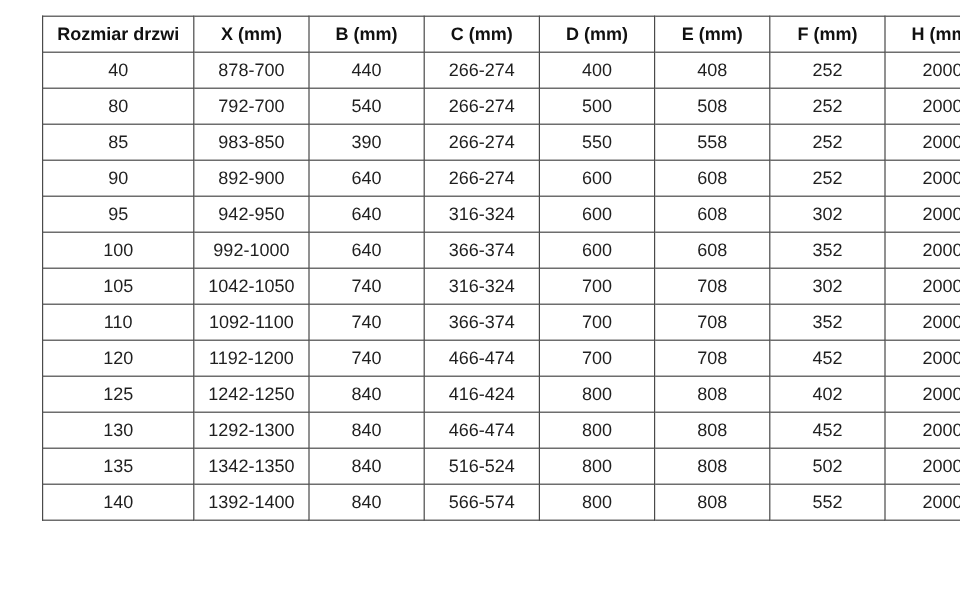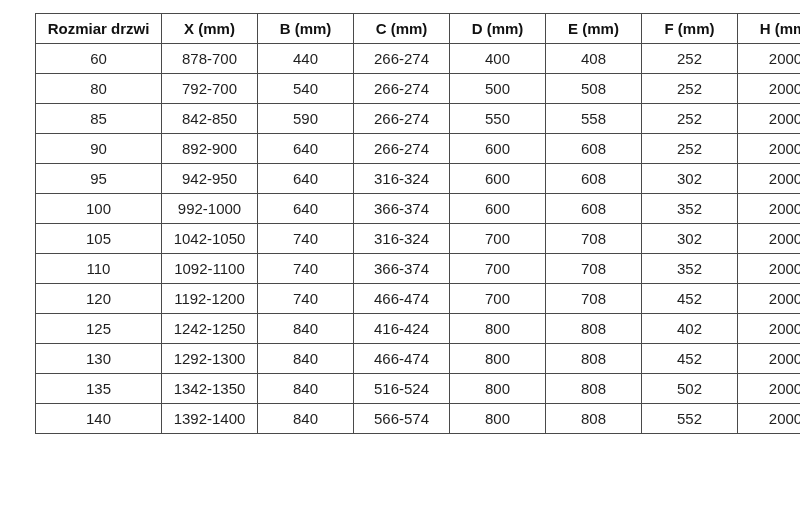--- a/index.html
+++ b/index.html
@@ -69,43 +69,43 @@
           <th>B (mm)</th>
           <th>C (mm)</th>
           <th>D (mm)</th>
           <th>E (mm)</th>
           <th>F (mm)</th>
           <th>H (mm)</th>
         </tr>
     </thead>
     <tbody>
         <tr>
-          <td>60</td>
+          <td>40</td>
           <td>878-700</td>
           <td>440</td>
           <td>266-274</td>
           <td>400</td>
           <td>408</td>
           <td>252</td>
           <td>2000</td>
         </tr>
         <tr>
           <td>80</td>
           <td>792-700</td>
           <td>540</td>
           <td>266-274</td>
           <td>500</td>
           <td>508</td>
           <td>252</td>
           <td>2000</td>
         </tr>
         <tr>
           <td>85</td>
-          <td>842-850</td>
-          <td>590</td>
+          <td>983-850</td>
+          <td>390</td>
           <td>266-274</td>
           <td>550</td>
           <td>558</td>
           <td>252</td>
           <td>2000</td>
         </tr>
         <tr>
           <td>90</td>
           <td>892-900</td>
           <td>640</td>

